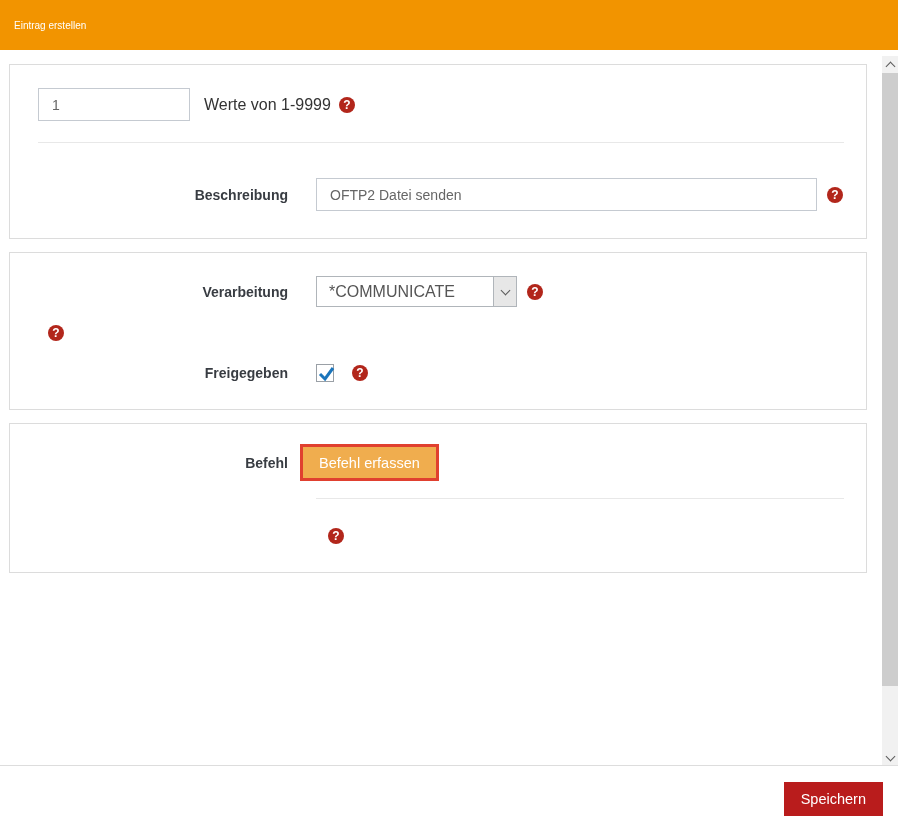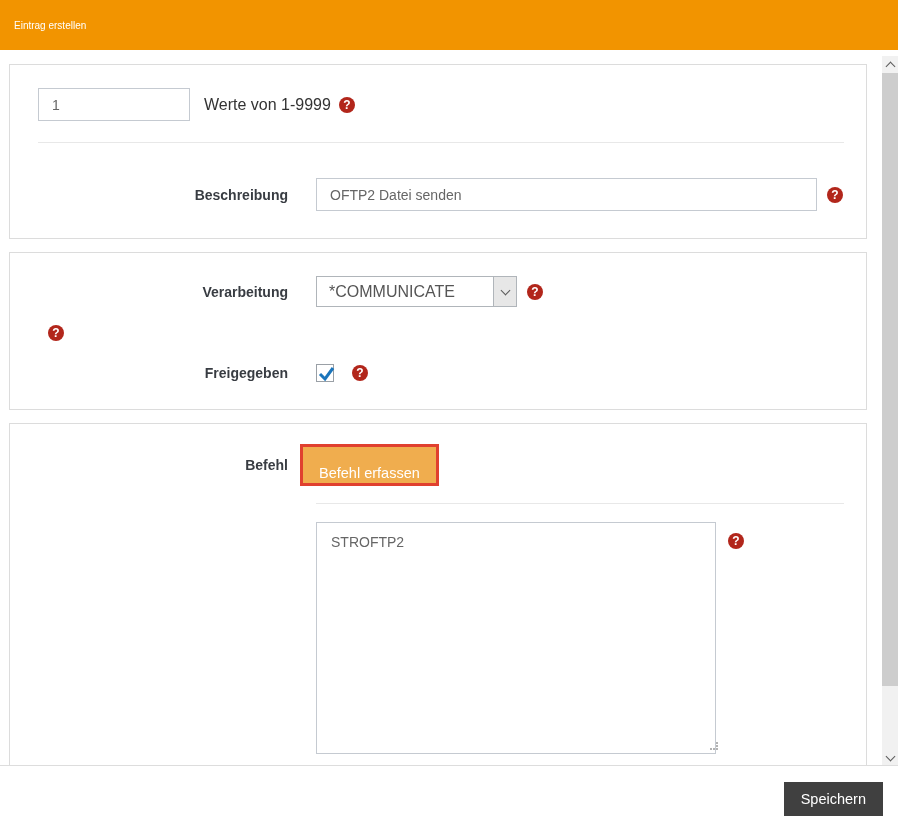--- a/index.html
+++ b/index.html
@@ -81,21 +81,21 @@
   .checkbox {
     width:18px; height:18px; border:1px solid #9aa0a6; background:#fff;
     position:relative; cursor:pointer;
   }
   .checkbox svg { display:none; position:absolute; left:0; top:-1px; }
   .checkbox.checked svg { display:block; }
 
   
   .befehl-btn {
     margin-left:-13px;
-    height:31px; padding:18px 16px;
+    height:31px; padding:7px 16px;
     background:#f0ad4e; color:#fff; border:none;
     font-family:"Liberation Sans", sans-serif; font-size:14.5px;
     box-shadow:0 0 0 3px #e0402f;
     cursor:pointer;
   }
 
   
   .ta-wrap { position:relative; display:inline-block; }
   textarea {
     width:400px; height:232px;
@@ -132,21 +132,21 @@
     position:absolute; left:0; bottom:0; width:898px; height:67px;
     background:#fff; border-top:1px solid #ddd;
     display:flex; align-items:center; justify-content:flex-end;
     padding-right:15px; gap:5px;
   }
   .btn {
     height:34px; padding:0 17px; border:none;
     font-family:"Liberation Sans", sans-serif; font-size:14.5px; color:#fff;
     cursor:pointer;
   }
-  .btn-save { background:#404040; }
+  .btn-save { background:#b91c1c; }
   .btn-cancel { background:#47515b; }
 </style>
 </head>
 <body>
 
 <div class="modal-header">
   <span>Eintrag erstellen</span>
 </div>
 
 <div class="content">
@@ -191,24 +191,20 @@
   </div>
 
   <div class="panel" style="padding-bottom:28px;">
     <div class="row">
       <div class="lbl">Befehl</div>
       <button class="befehl-btn">Befehl erfassen</button>
     </div>
     <div class="divider indent" style="margin-top:20px;"></div>
     <div class="row ta-row" style="margin-top:18px;">
       <div class="lbl"></div>
-      <span class="ta-wrap">
-        <textarea spellcheck="false" style="">STROFTP2</textarea>
-        <span class="grip"></span>
-      </span>
       <span class="help">?</span>
     </div>
   </div>
 
 </div>
 
 <div class="scrollbar">
   <div class="sb-btn sb-up">
       <span class="chev-up"></span>
     </div>

